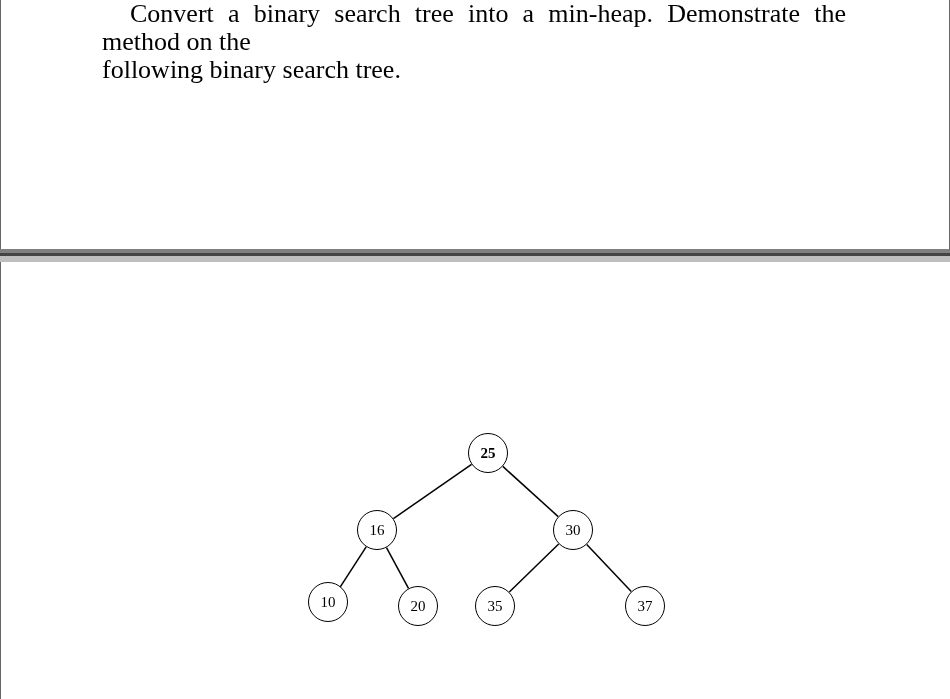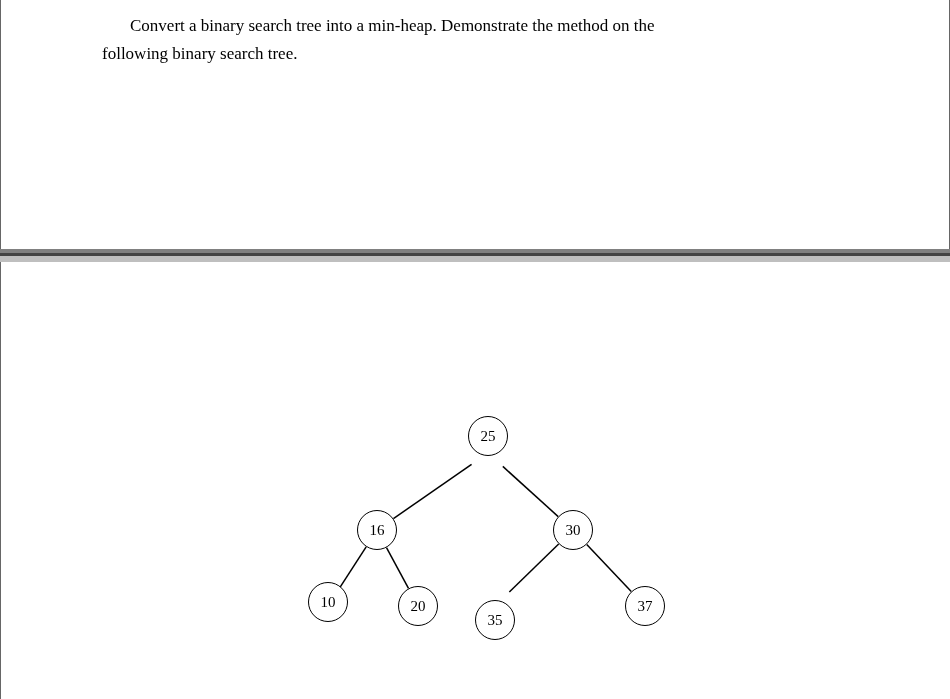--- a/index.html
+++ b/index.html
@@ -3,21 +3,21 @@
 <meta charset="utf-8">
 <style>
   html,body{margin:0;padding:0;width:950px;height:699px;background:#fff;font-family:"Times New Roman",Times,serif;color:#000;}
   .page{position:relative;width:950px;height:699px;}
   .top-panel{position:absolute;left:0;top:0;width:948px;height:249px;border-left:1px solid #666;border-right:1px solid #666;}
   .divider{position:absolute;left:0;top:249px;width:950px;height:13px;}
   .divider .d1{position:absolute;left:0;top:0;width:950px;height:4px;background:#808080;}
   .divider .d2{position:absolute;left:0;top:4px;width:950px;height:3px;background:#444;}
   .divider .d3{position:absolute;left:0;top:7px;width:950px;height:6px;background:#bfbfbf;}
   .bottom-panel{position:absolute;left:0;top:262px;width:948px;height:437px;border-left:1px solid #666;}
-  .prompt{position:absolute;left:101px;top:12px;width:744px;font-size:17px;line-height:28px;text-align:justify;}
+  .prompt{position:absolute;left:101px;top:0;width:744px;font-size:26px;line-height:28px;text-align:justify;}
   .prompt .first-line{text-indent:28px;display:block;}
   .tree{position:absolute;left:0;top:0;width:950px;height:437px;}
   .tree svg{position:absolute;left:0;top:0;}
   .node{position:absolute;width:40px;height:40px;border:1.5px solid #000;border-radius:50%;background:#fff;box-sizing:border-box;display:flex;align-items:center;justify-content:center;font-size:15px;font-family:"Times New Roman",Times,serif;}
 </style>
 </head>
 <body>
 
 <div class="page">
 
@@ -38,24 +38,24 @@
     <div class="tree">
       <svg id="edges-svg" width="950" height="437">
           <line x1="470.56682273361315" y1="202.3995914370431" x2="392.43317726638685" y2="256.6004085629569" stroke="#000" stroke-width="1.5"></line>
           <line x1="501.8224502930412" y1="204.42739614781377" x2="557.1775497069589" y2="254.57260385218623" stroke="#000" stroke-width="1.5"></line>
           <line x1="365.1625008401558" y1="284.80918237037054" x2="337.8374991598442" y2="327.19081762962946" stroke="#000" stroke-width="1.5"></line>
           <line x1="385.49580485140933" y1="285.60197972456365" x2="407.50419514859067" y2="326.39802027543635" stroke="#000" stroke-width="1.5"></line>
           <line x1="557.6754082371017" y1="281.9572945382086" x2="508.32459176289825" y2="330.0427054617914" stroke="#000" stroke-width="1.5"></line>
           <line x1="585.7548929582157" y1="282.5190536781165" x2="630.2451070417843" y2="329.4809463218835" stroke="#000" stroke-width="1.5"></line>
         </svg>
       <div id="nodes-layer">
-          <div class="node" style="left: 467px; top: 154px;">25</div>
+          <div class="node" style="left: 467px; top: 171px; font-weight: bold;">25</div>
           <div class="node" style="left: 356px; top: 248px;">16</div>
           <div class="node" style="left: 552px; top: 248px;">30</div>
           <div class="node" style="left: 307px; top: 320px;">10</div>
           <div class="node" style="left: 397px; top: 324px;">20</div>
-          <div class="node" style="left: 474px; top: 338px;">35</div>
+          <div class="node" style="left: 474px; top: 324px;">35</div>
           <div class="node" style="left: 624px; top: 324px;">37</div>
         </div>
     </div>
   </div>
 
 </div>
 
 </body></html>

